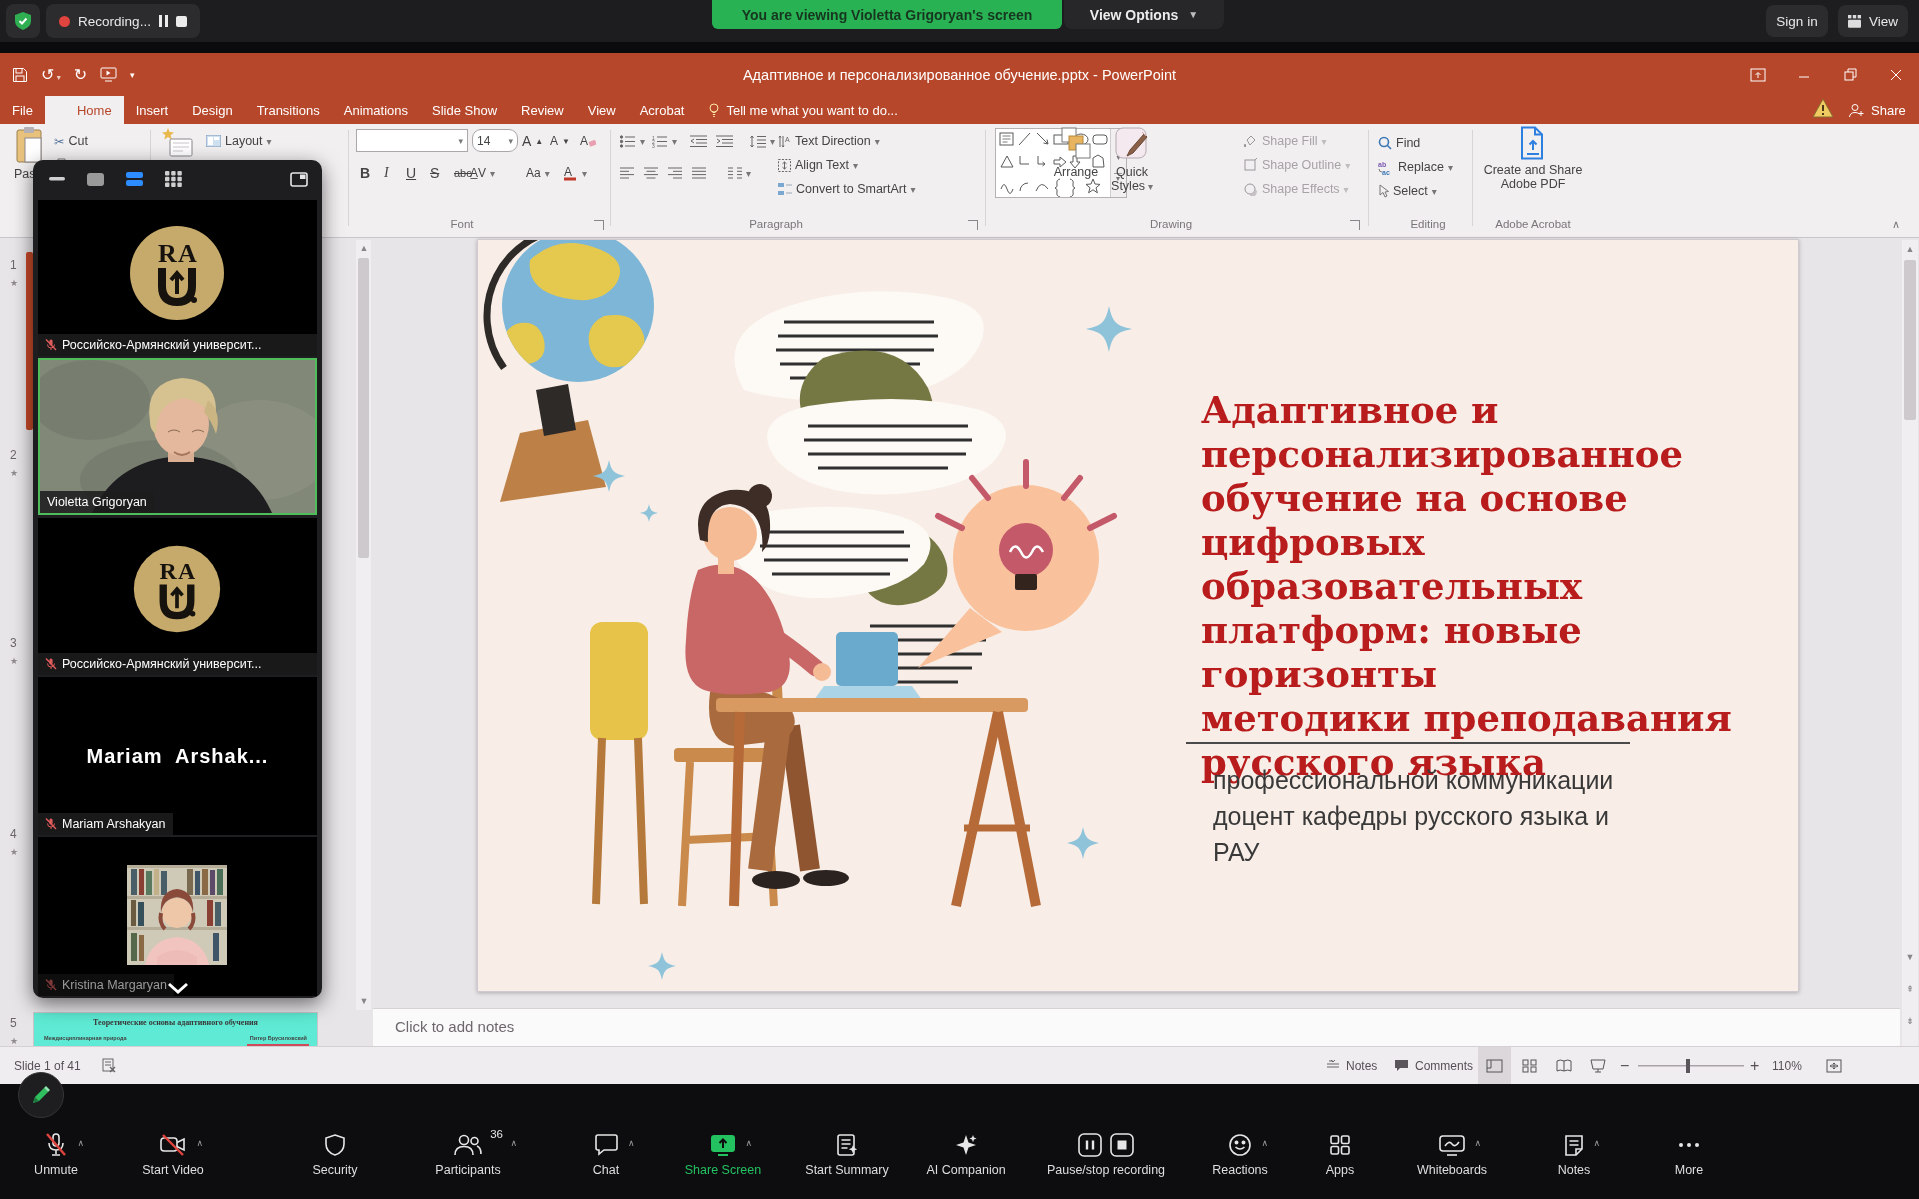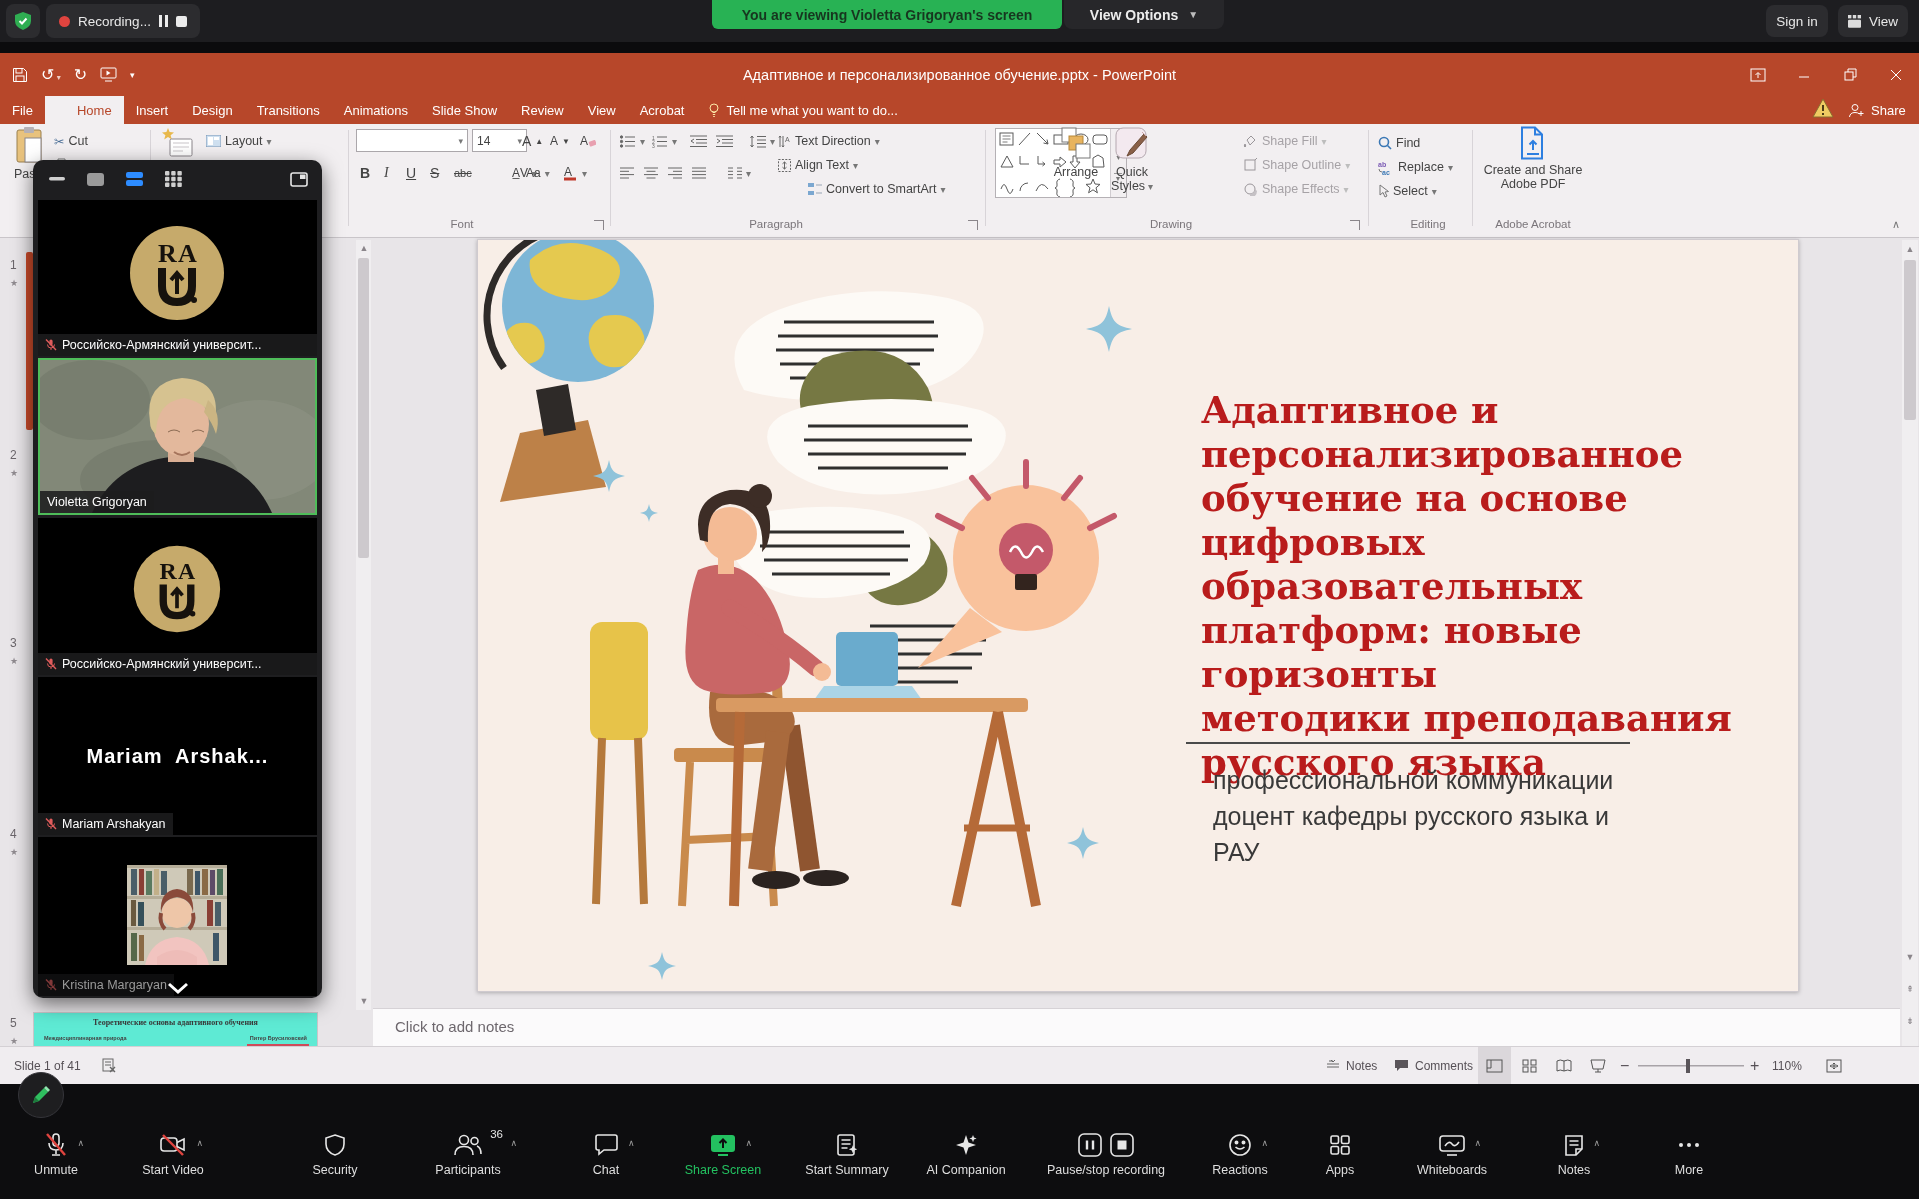--- a/index.html
+++ b/index.html
@@ -253,38 +253,38 @@
           </svg>
         </span>
       <span>Layout</span>
       <span class="chev" style="color:#777;">▾</span>
     </div>
     <div class="rsep" style="left:348px;"></div>
 
     <div class="combo" style="left:356px; top:5px; width:112px;">
         <span class="dd">▾</span>
       </div>
-    <div class="combo" style="left:472px; top:5px; width:55px;">
+    <div class="combo" style="left:472px; top:5px; width:46px;border-radius:9px;">
       <span>14</span>
         <span class="dd">▾</span>
     </div>
     <div class="rbtn" style="left:522px; top:6px; font-size:14px;">A<span style="font-size:8px;vertical-align:top;">▲</span></div>
     <div class="rbtn" style="left:550px; top:6px; font-size:12px;">A<span style="font-size:8px;vertical-align:top;">▼</span></div>
     <div class="rbtn" style="left:580px; top:6px;">
       <svg width="16" height="14" viewBox="0 0 16 14">
           <text x="0" y="11" font-size="12" fill="#444">A</text>
           <rect x="9" y="7" width="7" height="5" rx="1" fill="#e8a0b0" transform="rotate(-20 12 9)"></rect>
         </svg>
     </div>
     <div class="rbtn" style="left:360px; top:38px; font-weight:bold; font-size:14px;">B</div>
     <div class="rbtn" style="left:384px; top:38px; font-style:italic; font-size:14px; font-family:'Liberation Serif',serif;">I</div>
     <div class="rbtn" style="left:406px; top:38px; text-decoration:underline; font-size:14px;">U</div>
     <div class="rbtn" style="left:430px; top:38px; text-decoration:line-through; font-size:14px;">S</div>
     <div class="rbtn" style="left:454px; top:38px; font-size:11px; text-decoration:line-through;">abc</div>
-    <div class="rbtn" style="left:512px; top:38px; font-size:12px;">A̲V<span class="chev" style="color:#777;">▾</span></div>
+    <div class="rbtn" style="left:470px; top:38px; font-size:12px;">A̲V<span class="chev" style="color:#777;">▾</span></div>
     <div class="rbtn" style="left:526px; top:38px; font-size:12px;">Aa<span class="chev" style="color:#777;">▾</span></div>
     <div class="rbtn" style="left:562px; top:38px;">
       <svg width="16" height="16" viewBox="0 0 16 16">
           <text x="2" y="11" font-size="12" fill="#444">A</text>
           <rect x="2" y="12.5" width="12" height="3" fill="#c0392b"></rect>
         </svg>
       <span class="chev" style="color:#777;">▾</span>
     </div>
     <div class="glabel" style="left:402px;">Font</div>
     <div class="launcher" style="left:594px;"></div>
@@ -367,21 +367,21 @@
     <div class="rbtn" style="left:778px; top:30px;">
       <span>
           <svg width="13" height="13" viewBox="0 0 13 13" stroke="#666" fill="none">
             <rect x="0.5" y="0.5" width="12" height="12" stroke-dasharray="2 1.4"></rect>
             <path d="M6.5 3 v7 M4.5 4.8 L6.5 3 L8.5 4.8 M4.5 8.2 L6.5 10 L8.5 8.2"></path>
           </svg>
         </span>
       <span>Align Text</span>
         <span class="chev" style="color:#777;">▾</span>
     </div>
-    <div class="rbtn" style="left:808px; top:54px;">
+    <div class="rbtn" style="left:778px; top:54px;">
       <span>
           <svg width="14" height="12" viewBox="0 0 14 12">
             <rect x="0" y="0" width="6" height="4" fill="#7ba7d0"></rect>
             <rect x="0" y="8" width="6" height="4" fill="#7ba7d0"></rect>
             <path d="M8 2 h6 M8 10 h6" stroke="#98a5b5"></path>
           </svg>
         </span>
       <span>Convert to SmartArt</span>
         <span class="chev" style="color:#777;">▾</span>
     </div>

